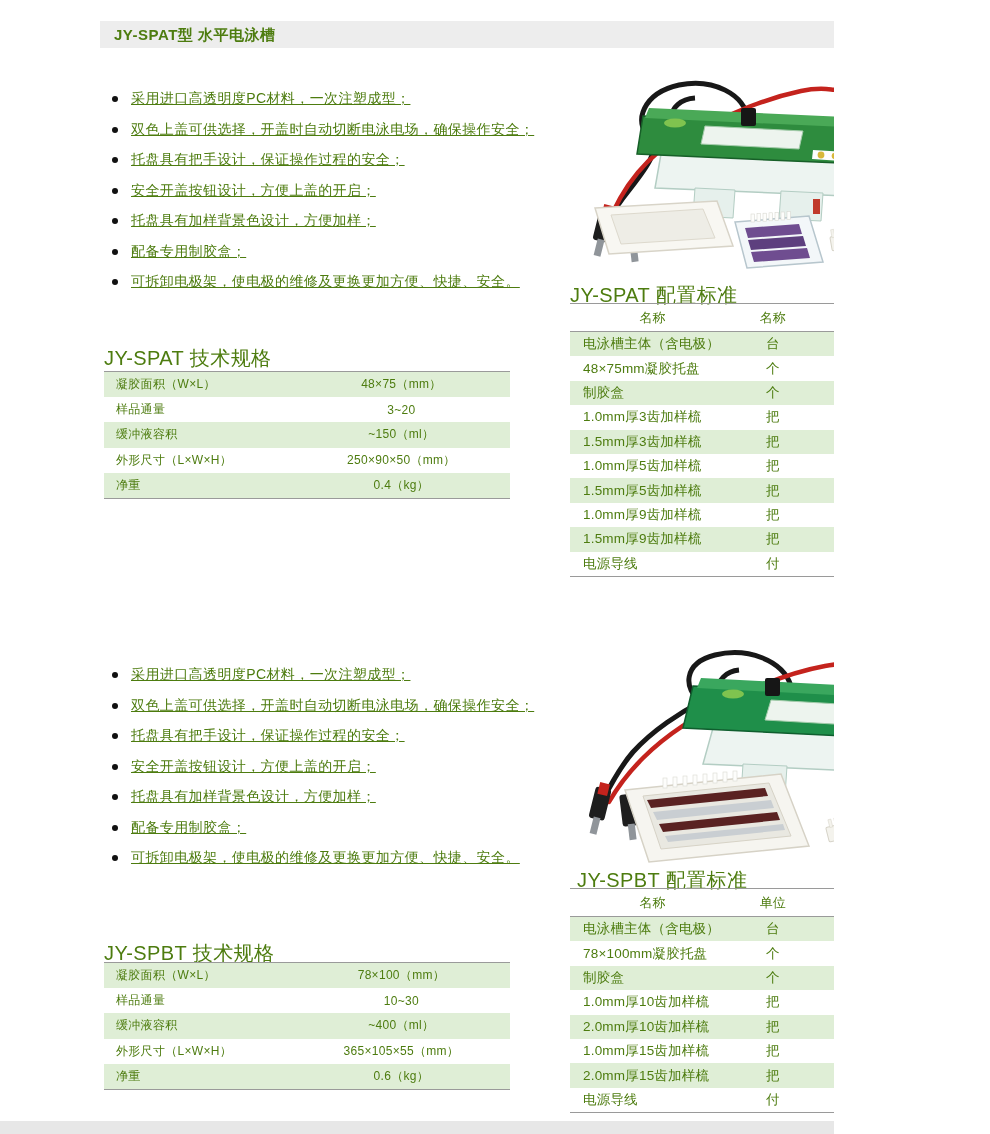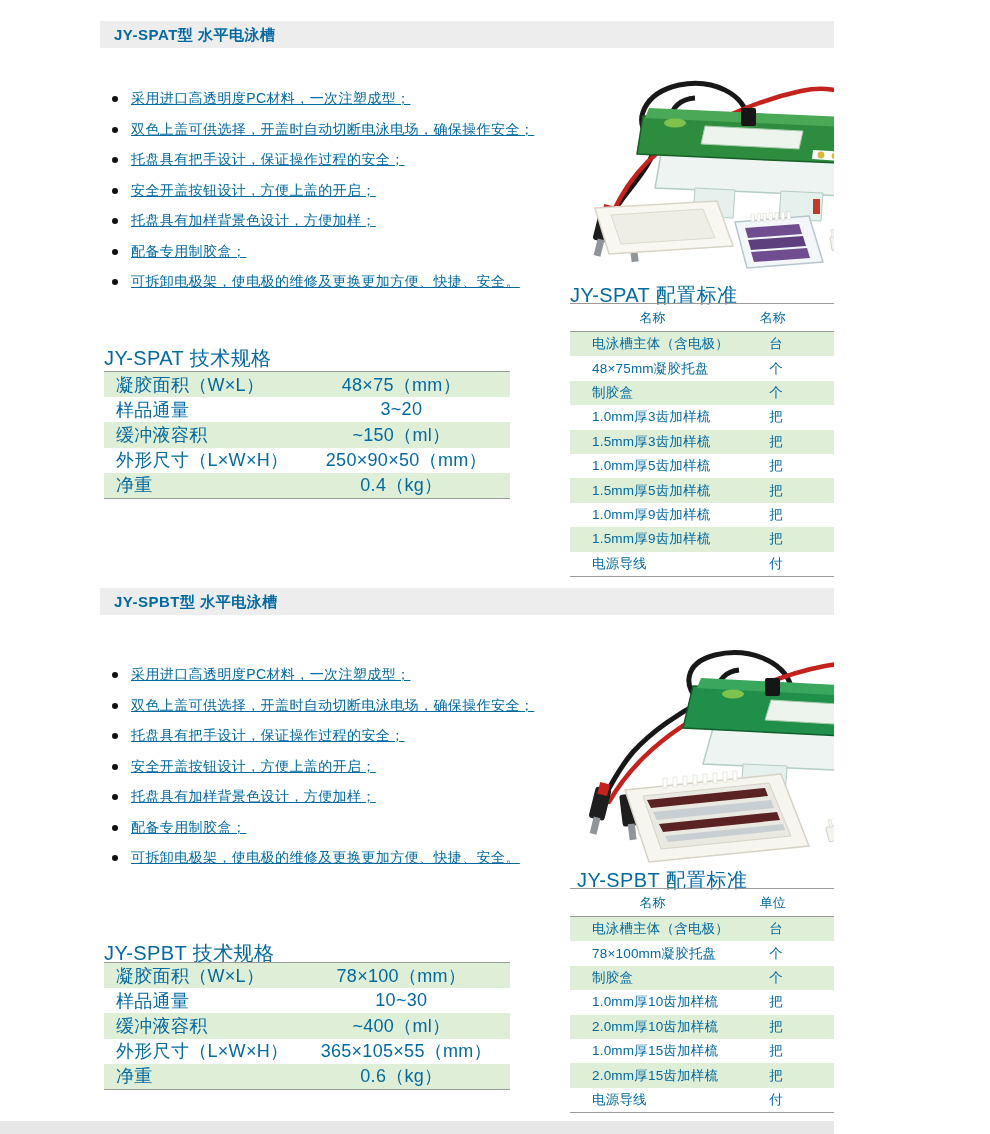--- a/index.html
+++ b/index.html
@@ -1,18 +1,18 @@
 <!DOCTYPE html>
 <html style="--row-green: #dfeed6; --title-bar-bg: #ededed; --corner-tab: #4a55a4; --footer-band: #e7e7e7; --table-line: #9a9a9a;"><head>
 <meta charset="utf-8">
 <style>
   html,body { margin:0; padding:0; background:#ffffff; }
   .sheet {
     position:relative; width:834px; height:1134px; background:#fff;
-    font-family:"Liberation Sans","DejaVu Sans",sans-serif; color:#0369a1;
+    font-family:"Liberation Sans","DejaVu Sans",sans-serif; color:#4d7c0f;
     overflow:hidden;
   }
   .corner-tab { position:absolute; left:876px; top:0; width:10px; height:21px; background:var(--corner-tab,#4a55a4); }
   .footer-band { position:absolute; left:0; top:1121px; width:990px; height:13px; background:var(--footer-band,#e7e7e7); }
 
   .titlebar {
     position:absolute; left:100px; width:787px; height:27px;
     background:var(--title-bar-bg,#ededed);
     font-size:15px; line-height:27px; padding-left:14px; box-sizing:border-box;
     letter-spacing:.5px; white-space:nowrap;
@@ -24,32 +24,32 @@
   .feature  { display:flex; align-items:flex-start; margin-bottom:9.5px; font-size:14px; line-height:21px; letter-spacing:.4px;text-decoration:underline; }
   .dot      { flex:none; width:6px; height:6px; border-radius:50%; background:#111; margin:8px 13px 0 2px; }
 
   .caption { position:absolute; font-size:20px; letter-spacing:.4px; white-space:nowrap; }
 
   .spec-table {
     position:absolute; left:104px; width:406px;
     border-top:1.5px solid var(--table-line,#9a9a9a);
     border-bottom:1.5px solid var(--table-line,#9a9a9a);
   }
-  .spec-row { display:flex; height:25.2px; align-items:center; font-size:18px; letter-spacing:.3px;gap:24px; }
+  .spec-row { display:flex; height:25.2px; align-items:center; font-size:12px; letter-spacing:.3px;gap:24px; }
   .spec-row.row-even { background:var(--row-green,#dfeed6); }
   .spec-label { width:43%; padding-left:12px; box-sizing:border-box; white-space:nowrap; }
   .spec-value { width:57%; text-align:center; white-space:nowrap; }
 
   .cfg-table {
     position:absolute; left:570px; width:317px;
     border-top:1px solid var(--table-line,#9a9a9a);
     border-bottom:1px solid var(--table-line,#9a9a9a);
   }
   .cfg-head { display:flex; height:27px; align-items:center; font-size:13px; border-bottom:1px solid var(--table-line,#9a9a9a); }
-  .cfg-row  { display:flex; height:24.4px; align-items:center; font-size:13.5px; letter-spacing:.2px;padding-left:9px; }
+  .cfg-row  { display:flex; height:24.4px; align-items:center; font-size:13.5px; letter-spacing:.2px; }
   .cfg-row.row-even { background:var(--row-green,#dfeed6); }
   .c-name { width:52%; padding-left:13px; box-sizing:border-box; white-space:nowrap; }
   .c-unit { width:24%; text-align:center; }
   .c-qty  { width:24%; text-align:center; }
   .cfg-head .c-name { text-align:center; padding-left:0; }
 
   .photo { position:absolute; }
   .photo svg { display:block; }
 </style>
 </head>
@@ -279,23 +279,20 @@
         <div class="spec-label">外形尺寸（L×W×H）</div>
         <div class="spec-value">250×90×50（mm）</div>
       </div>
 
       <div class="spec-row row-even">
         <div class="spec-label">净重</div>
         <div class="spec-value">0.4（kg）</div>
       </div>
     </div>
 
-  <div class="titlebar" style="top:588px;">
-    <span class="model">JY-SPBT</span><span class="rest">型 水平电泳槽</span>
-  </div>
 
   <div class="features" style="top:664px;">
 
       <div class="feature row-even">
         <span class="dot"></span>
         <span class="ftext">采用进口高透明度PC材料，一次注塑成型；</span>
       </div>
 
       <div class="feature row-odd">
         <span class="dot"></span>

